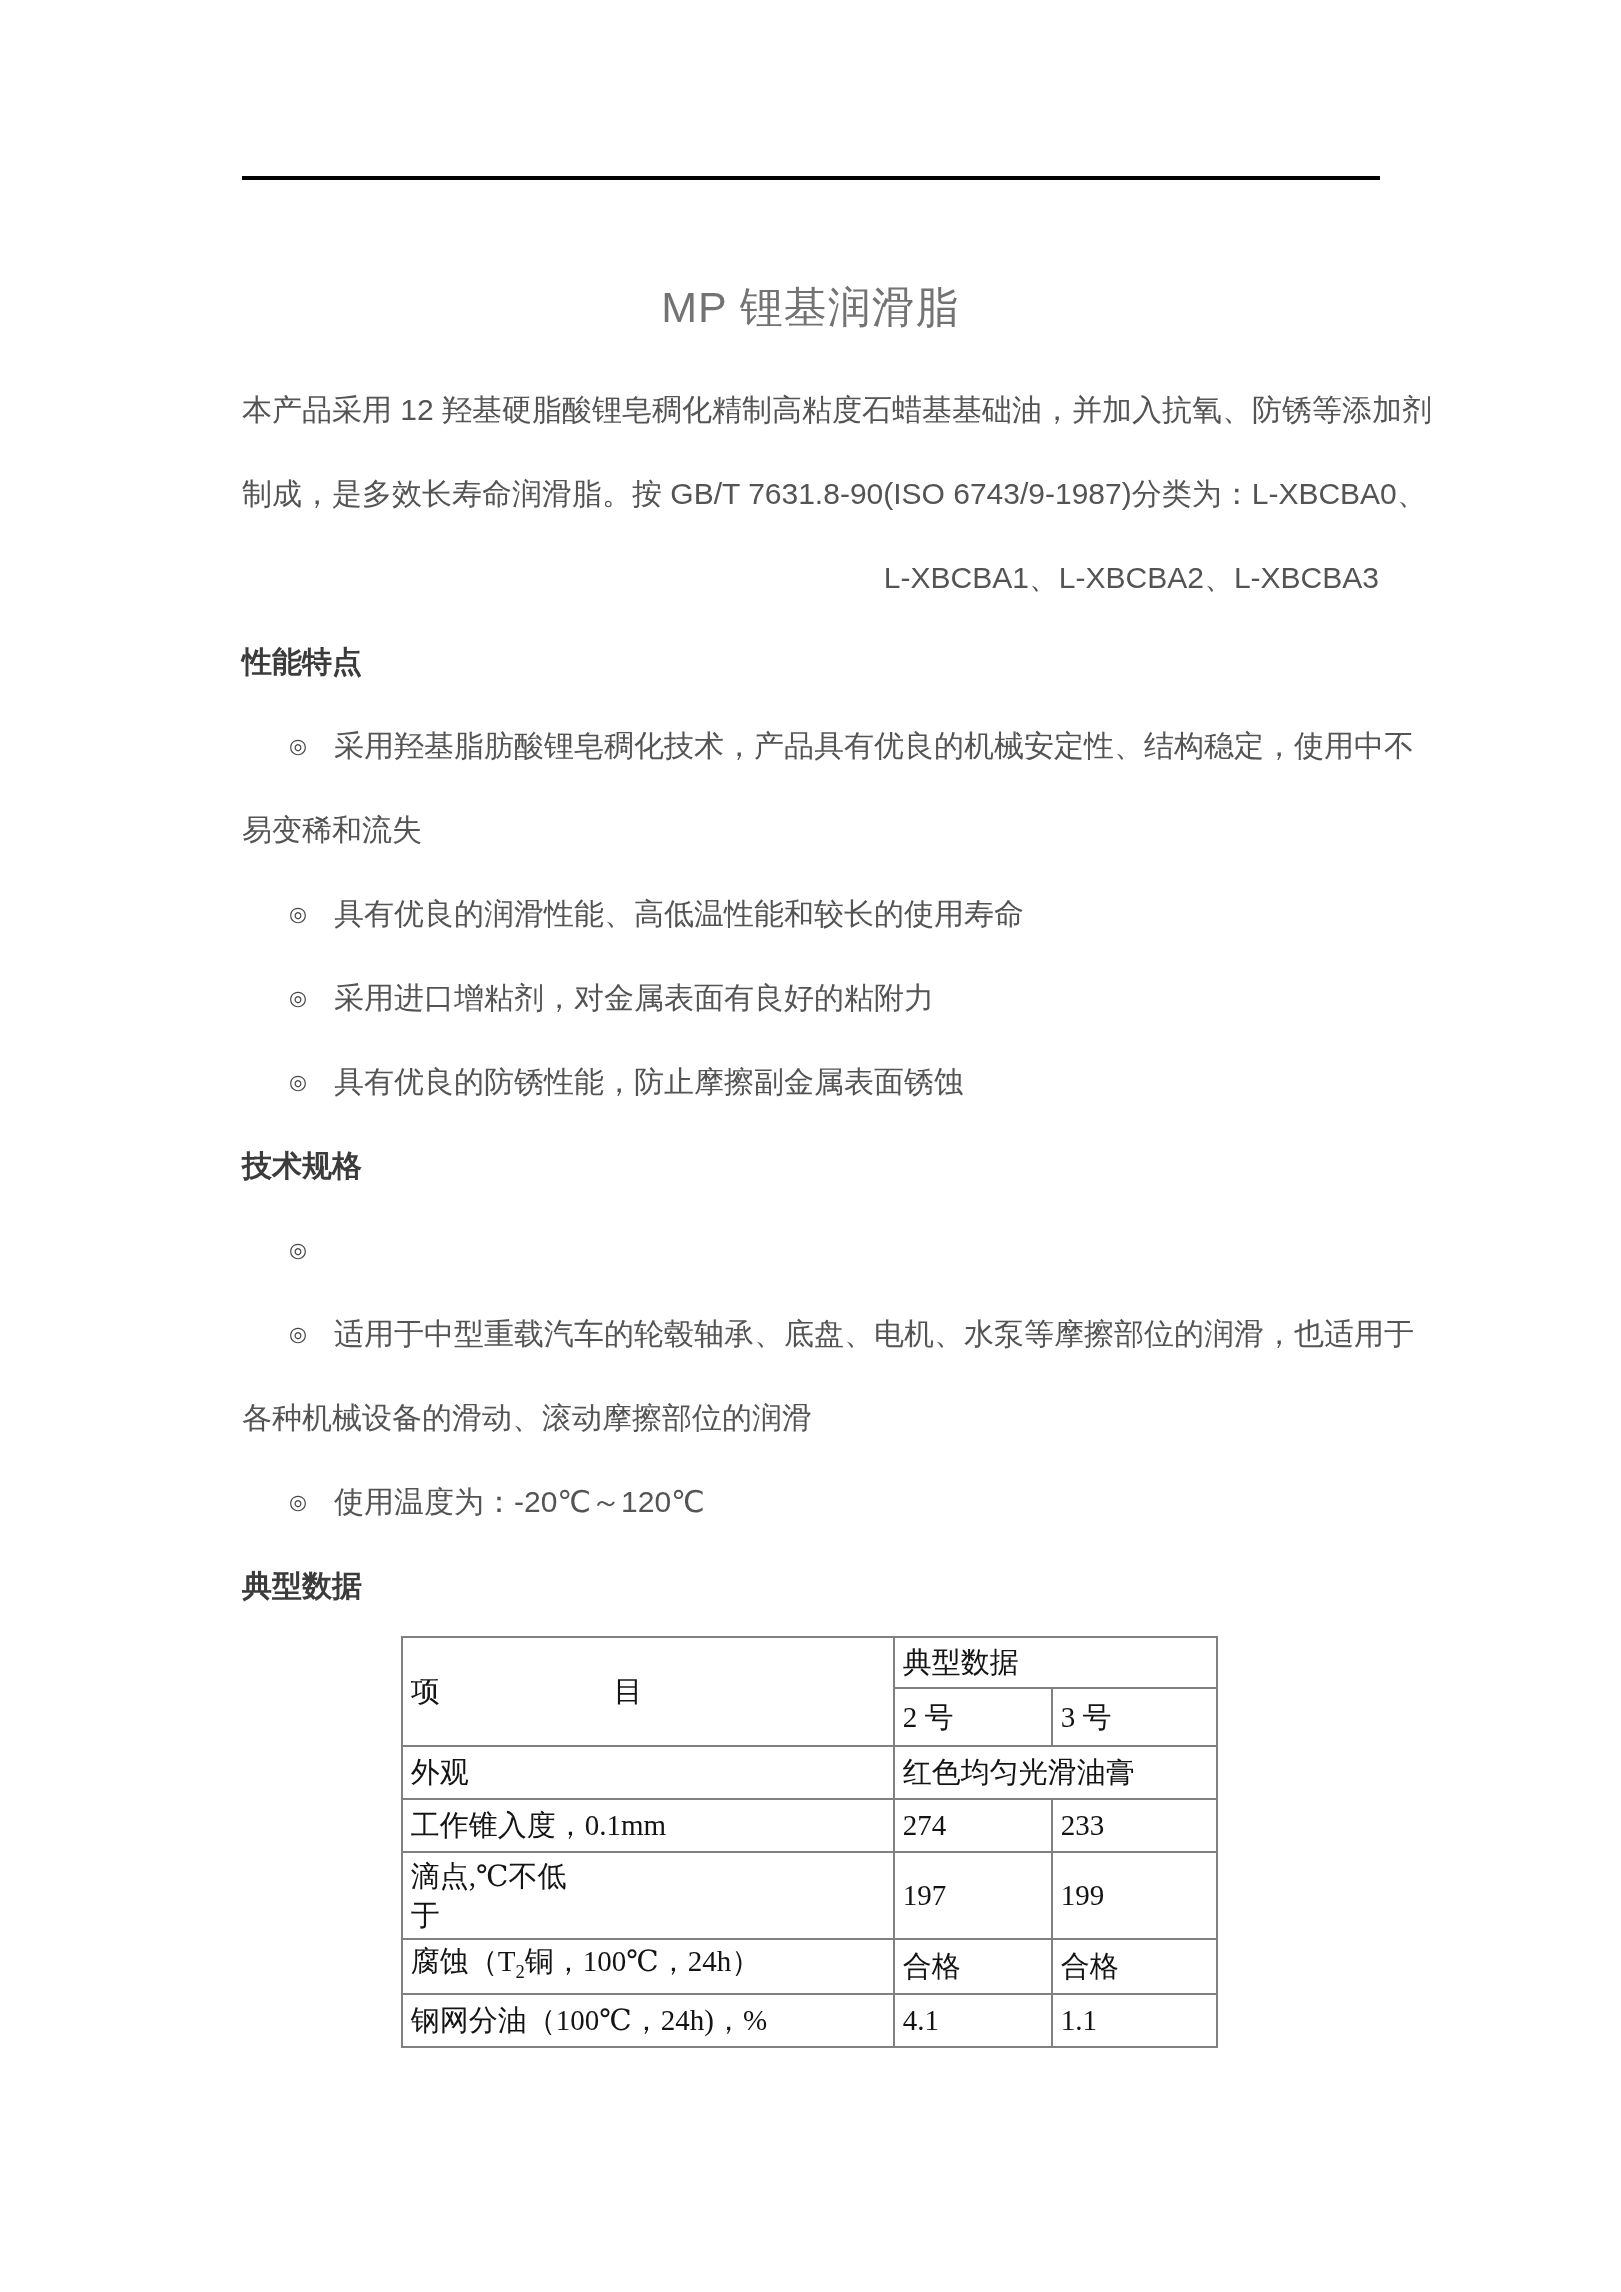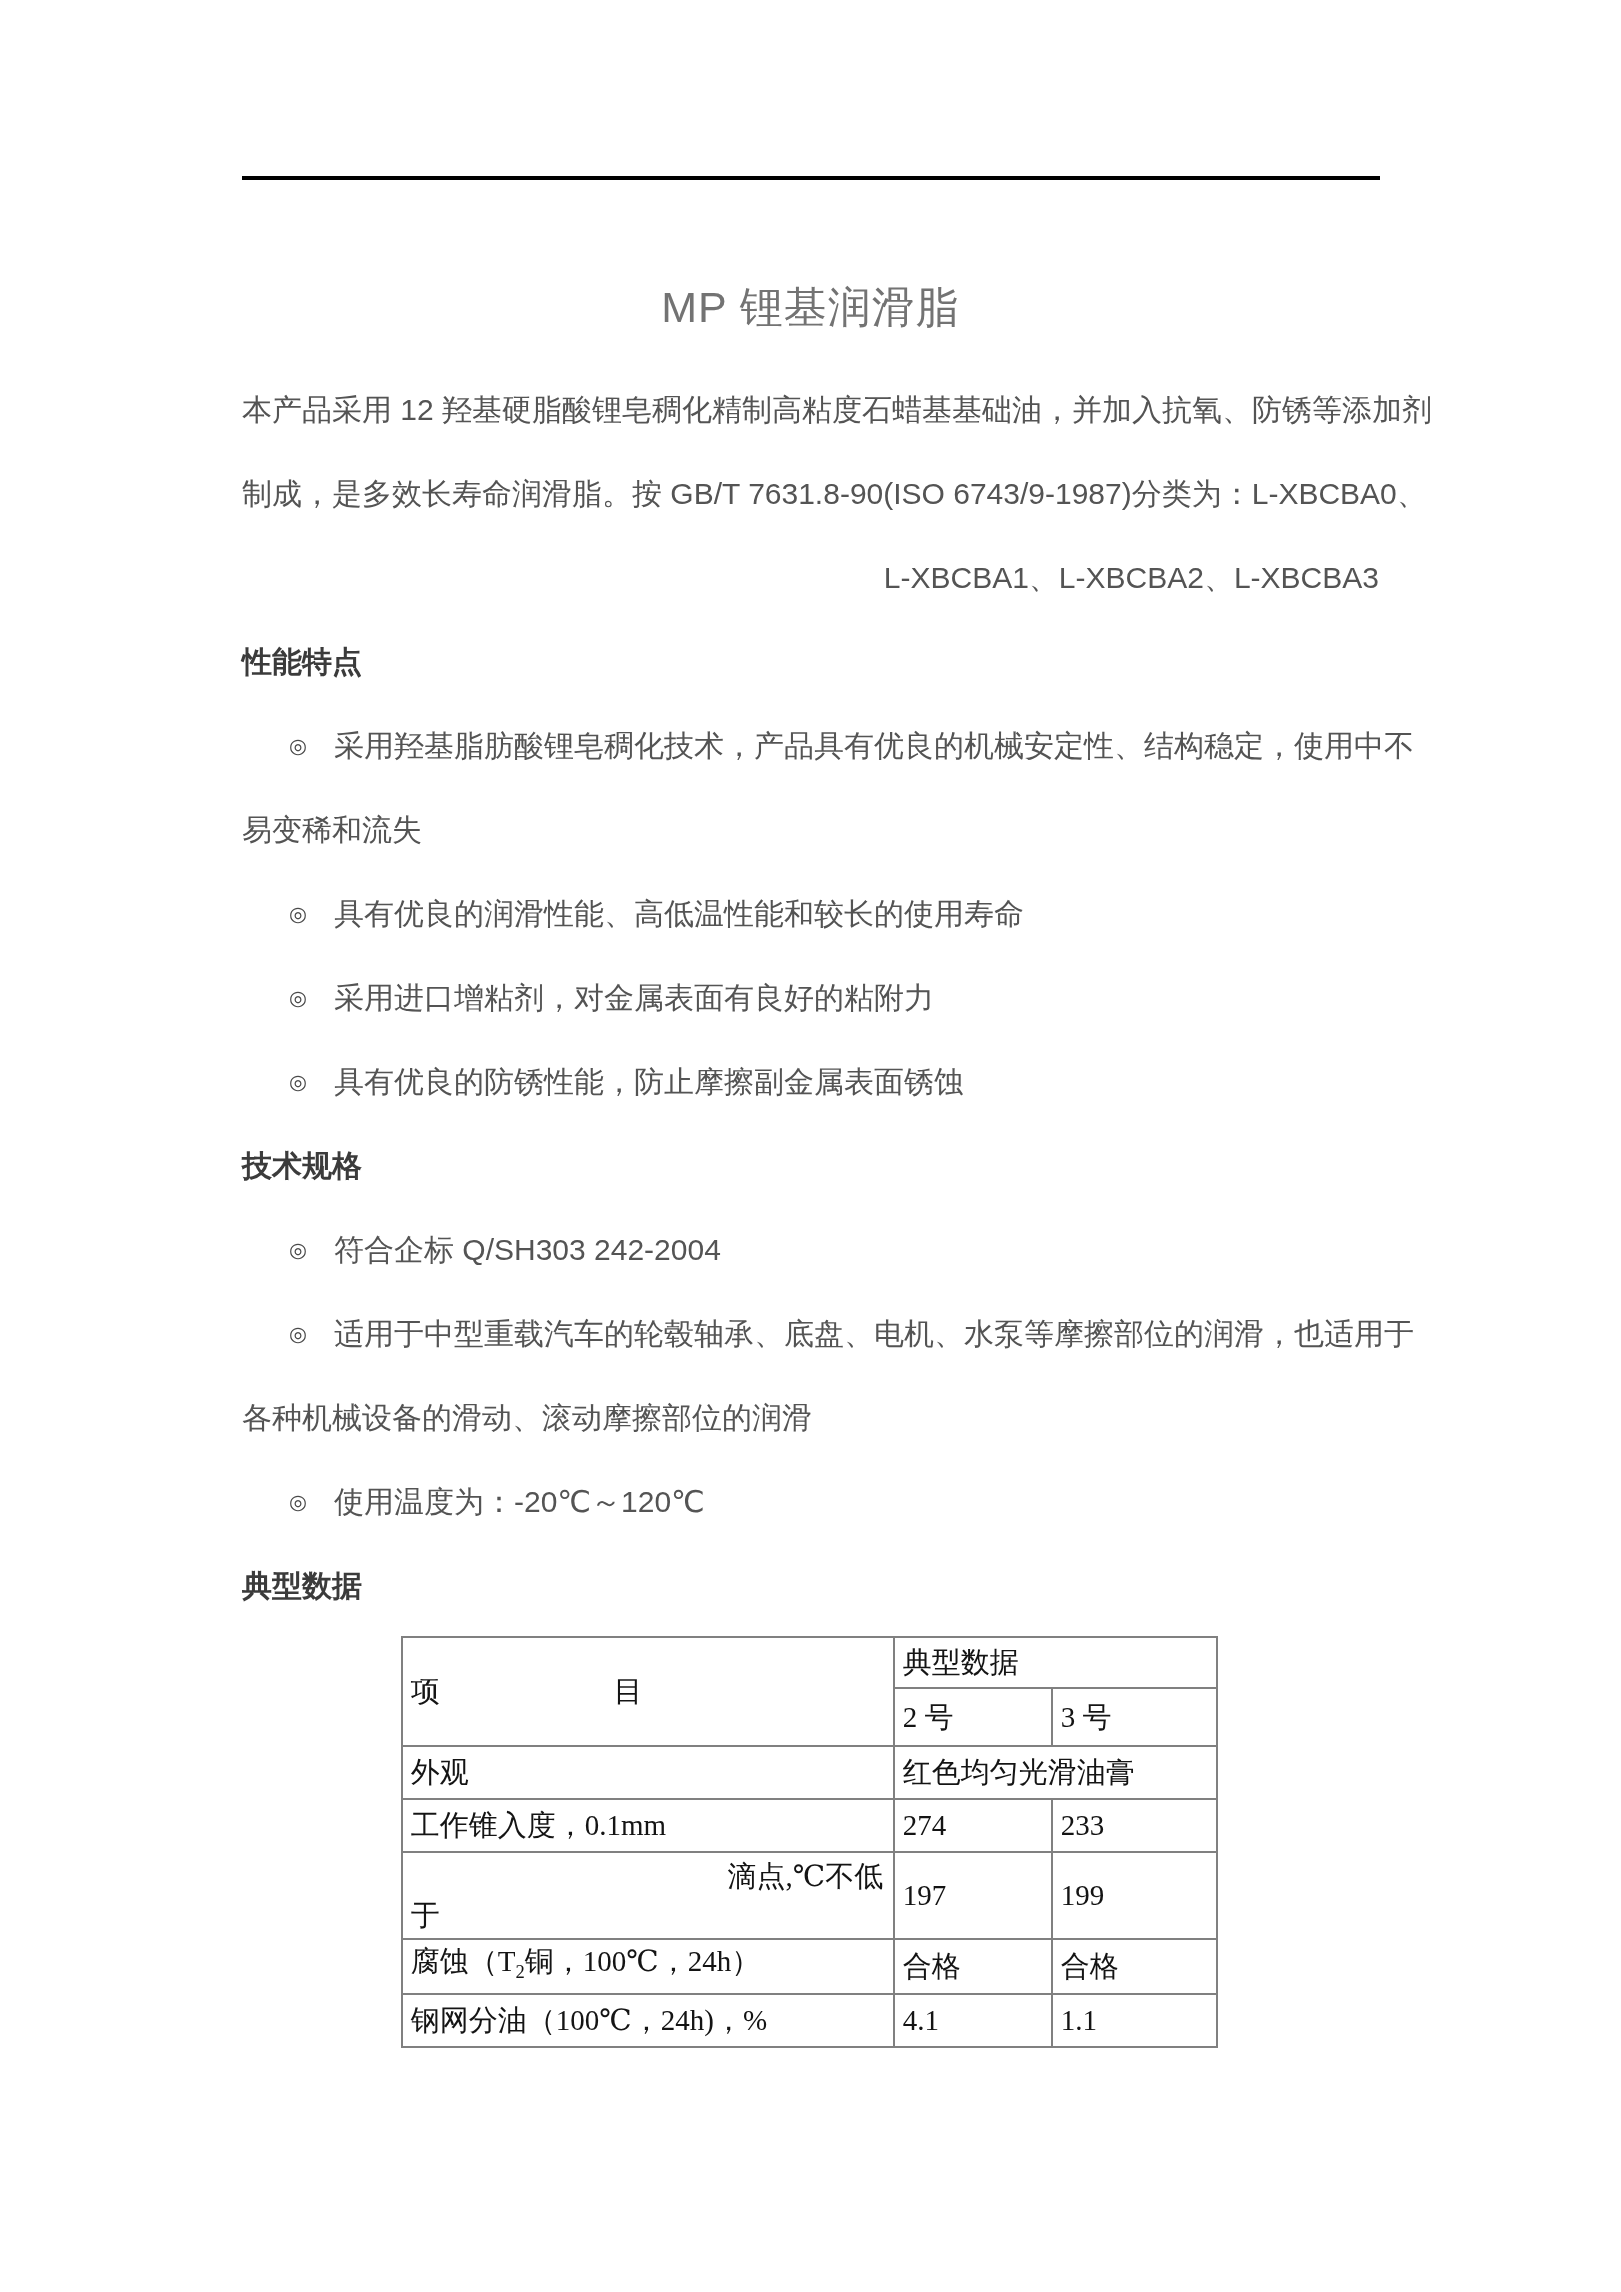--- a/index.html
+++ b/index.html
@@ -76,21 +76,21 @@
     vertical-align: middle;
     overflow: hidden;
     line-height: 39px;
   }
   .data-table .r-h1 td { height: 45px; }
   .data-table .r-h2 td { height: 52px; }
   .data-table .r-std td { height: 47px; }
   .data-table .r-tall td { height: 81px; }
   .split-line {
     display: flex;
-    justify-content: flex-end;
+    justify-content: flex-start;
     line-height: 39px;
   }
   .wrap-line { line-height: 39px; }
   sub.t-sub { font-size: 18.6px; }
 </style>
 </head>
 <body>
 
 <div class="top-rule"></div>
 
@@ -122,21 +122,20 @@
     <div class="line bullet">
       <span class="bullet-icon">◎</span>
       <span class="bullet-text">具有优良的防锈性能，防止摩擦副金属表面锈蚀</span>
     </div>
   </div>
 
   <div>
     <div class="line heading">技术规格</div>
     <div class="line bullet">
       <span class="bullet-icon">◎</span>
-      <span class="bullet-text">符合企标 Q/SH303 242-2004</span>
     </div>
   </div>
 
   <div>
     <div class="line bullet">
       <span class="bullet-icon">◎</span>
       <span class="bullet-text">适用于中型重载汽车的轮毂轴承、底盘、电机、水泵等摩擦部位的润滑，也适用于</span>
     </div>
     <div class="line">各种机械设备的滑动、滚动摩擦部位的润滑</div>
     <div class="line bullet">

